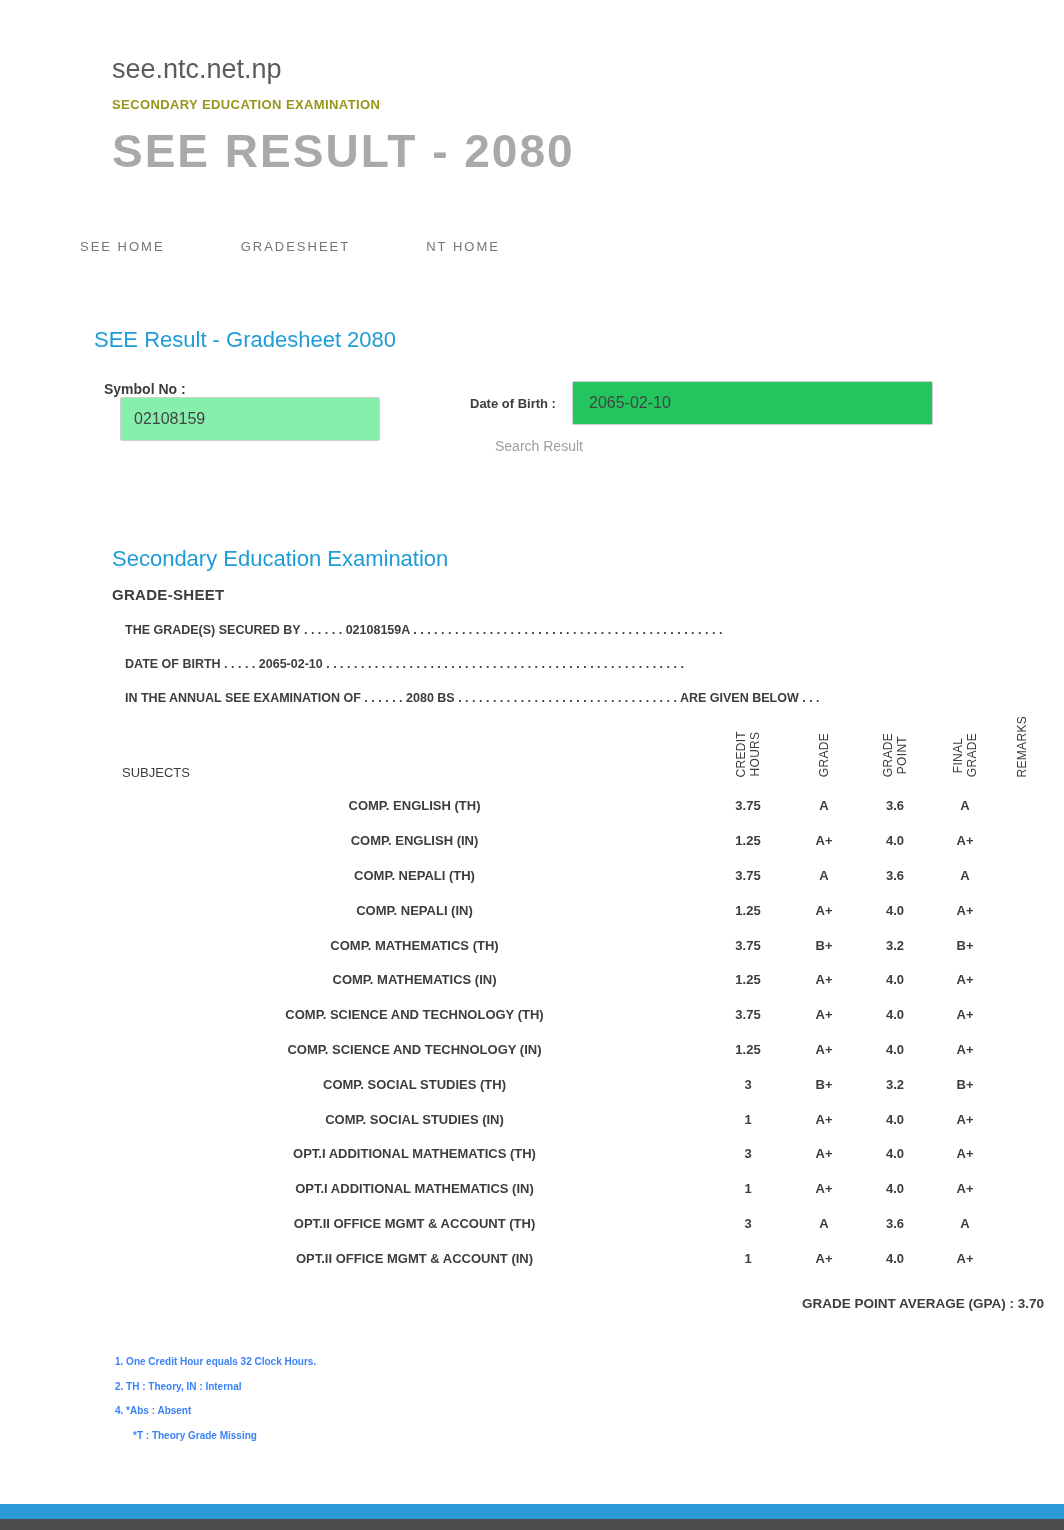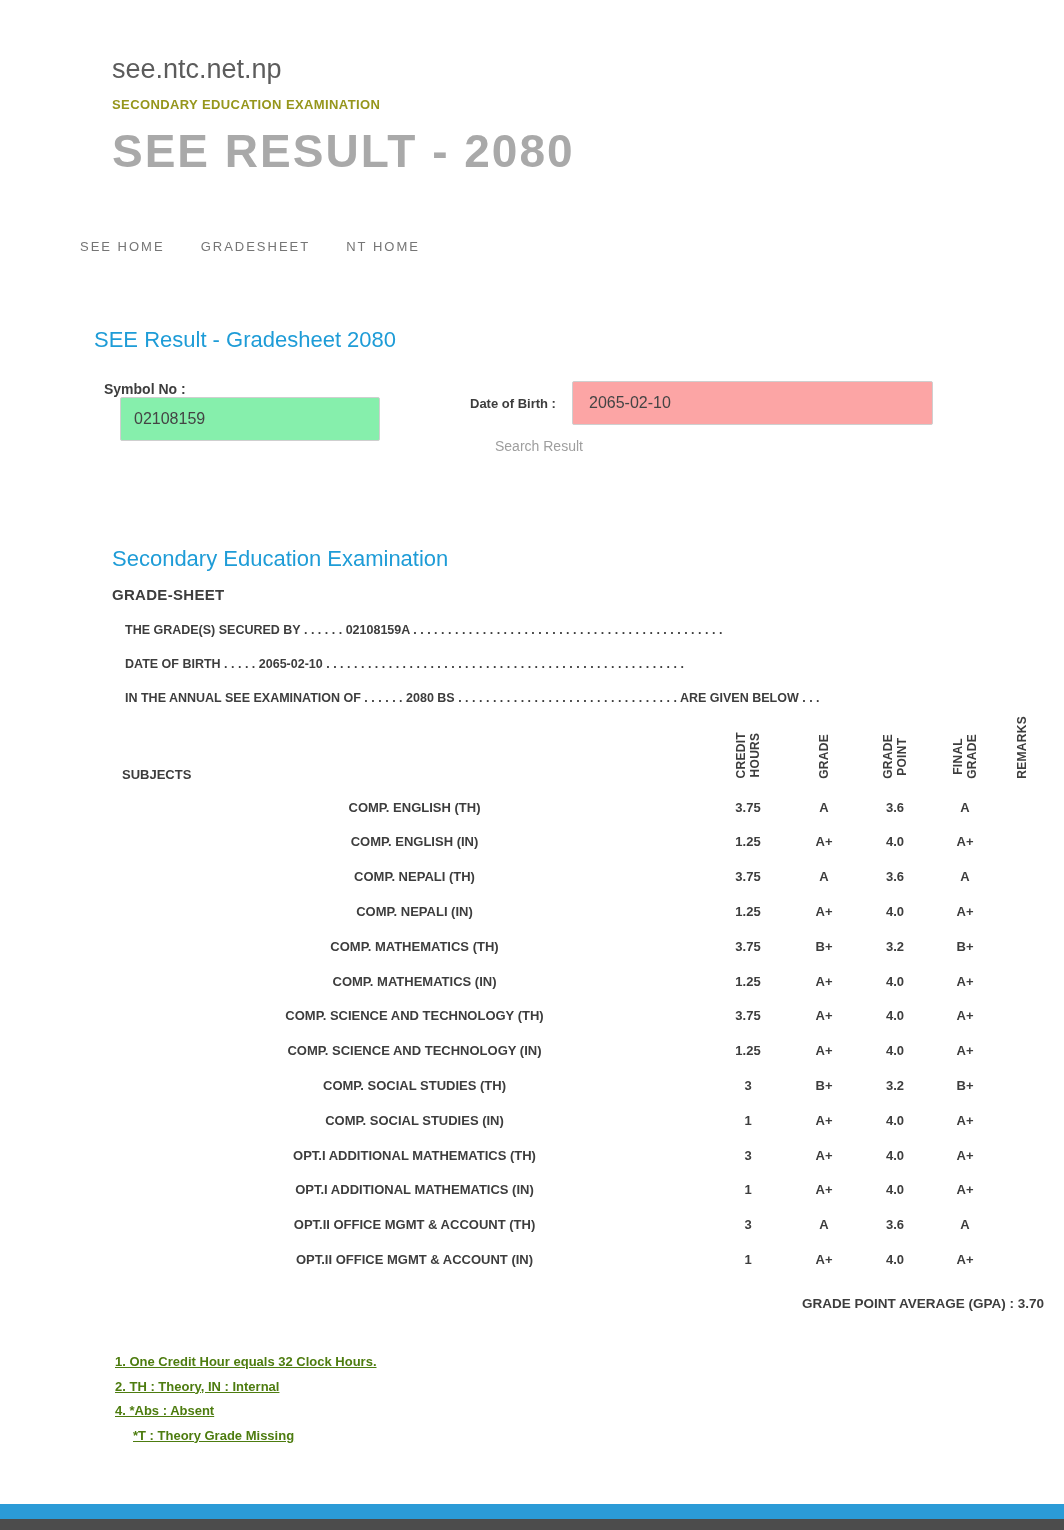--- a/index.html
+++ b/index.html
@@ -13,33 +13,33 @@
   }
   .abs { position: absolute; }
 
   
   .center-col { left: 112px; width: 952px; }
   .site-title { top: 54px; font-size: 27px; color: #5c5c5c; }
   .tagline { top: 97px; font-size: 13px; font-weight: bold; color: #96961c; letter-spacing: .4px; }
   .page-title { top: 124px; font-size: 46px; color: #a9a9a9; letter-spacing: 2px; font-weight: 700; }
 
   
-  .nav { top: 239px; left: 80px; display: flex; gap: 36px; }
+  .nav { top: 239px; left: 80px; display: flex; gap: 76px; }
   .nav-item { font-size: 13px; color: #757575; letter-spacing: 2px; cursor: pointer; }
 
   
   .section-title { top: 327px; left: 94px; font-size: 22px; color: #1e9cd7; }
   .symbol-label { top: 381px; left: 104px; font-size: 14px; font-weight: bold; color: #3d3d3d; }
   .symbol-input { top: 397px; left: 120px; width: 260px; height: 44px;
     border: 1px solid #cfcfcf; border-radius: 2px; font-size: 16px; color: #444;
     padding-left: 13px; font-family: "Liberation Sans", sans-serif; background: #86efac; }
   .dob-label { top: 396px; left: 470px; font-size: 13px; font-weight: bold; color: #3d3d3d; }
   .dob-input { top: 381px; left: 572px; width: 361px; height: 44px;
     border: 1px solid #cfcfcf; border-radius: 2px; font-size: 16px; color: #444;
-    padding-left: 16px; font-family: "Liberation Sans", sans-serif; background: #fca5a5; }
+    padding-left: 16px; font-family: "Liberation Sans", sans-serif; background: #22c55e; }
   .search-btn { top: 438px; left: 495px; font-size: 14px; color: #9e9e9e;
     background: none; border: none; cursor: pointer; font-family: "Liberation Sans", sans-serif; }
 
   
   .result-title { top: 546px; font-size: 22px; color: #1e9cd7; }
   .result-subtitle { top: 586px; font-size: 15px; font-weight: bold; color: #3d3d3d; letter-spacing: .3px; }
   .dotted-line { left: 125px; width: 930px; font-size: 12.5px; font-weight: bold; color: #3d3d3d;
     white-space: nowrap; overflow: hidden; }
   .line1 { top: 623px; }
   .line2 { top: 657px; }
@@ -48,34 +48,34 @@
   
   .grades-table { position: absolute; top: 716px; left: 112px; width: 932px;
     border-collapse: collapse; table-layout: fixed; }
   .grades-table col.c-subject { width: 595px; }
   .grades-table col.c-credit  { width: 82px; }
   .grades-table col.c-grade   { width: 70px; }
   .grades-table col.c-point   { width: 72px; }
   .grades-table col.c-final   { width: 68px; }
   .grades-table col.c-remarks { width: 45px; }
   .grades-table th { height: 66px; vertical-align: bottom; padding-bottom: 8px;
-    font-size: 12px; font-weight: bold; color: #3d3d3d; }
+    font-size: 12px; font-weight: normal; color: #3d3d3d; }
   .grades-table th.th-subject { text-align: left; padding-left: 10px; font-size: 13px; }
   .grades-table th.th-rot { text-align: center; }
   .rot { display: inline-block; writing-mode: vertical-rl; transform: rotate(180deg);
     white-space: pre-line; line-height: 14px; letter-spacing: .3px; }
   .grades-table td { height: 34.8px; font-size: 13px; font-weight: bold; color: #3d3d3d;
     text-align: center; }
   .grades-table td.cell-subject { text-align: center; padding-left: 10px; }
 
   
   .gpa-line { top: 1296px; left: 112px; width: 932px; text-align: right;
     font-size: 13.5px; font-weight: bold; color: #3d3d3d; }
   .notes { top: 1350px; left: 115px; }
-  .note-line { font-size: 13px; font-weight: bold; color: #4d7c0f; line-height: 24.5px; text-decoration: underline; }
+  .note-line { font-size: 10px; font-weight: bold; color: #3b82f6; line-height: 24.5px; }
   .note-line.indent { padding-left: 18px; }
 
   
   .footer-blue { left: 0; bottom: 11px; width: 1064px; height: 15px; background: #2b9bd7; }
   .footer-dark { left: 0; bottom: 0; width: 1064px; height: 11px; background: #4c4c4c; }
 </style>
 </head>
 <body>
 
 <div class="abs center-col site-title">see.ntc.net.np</div>

